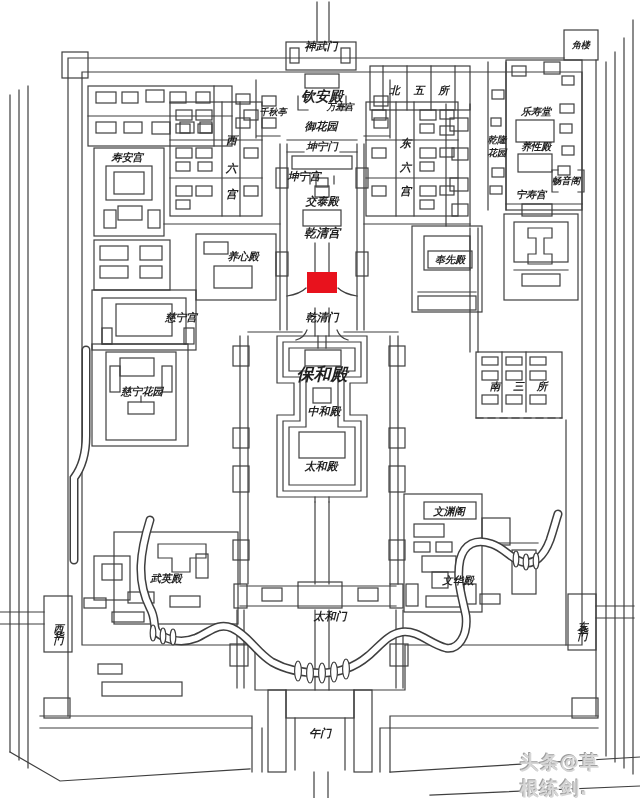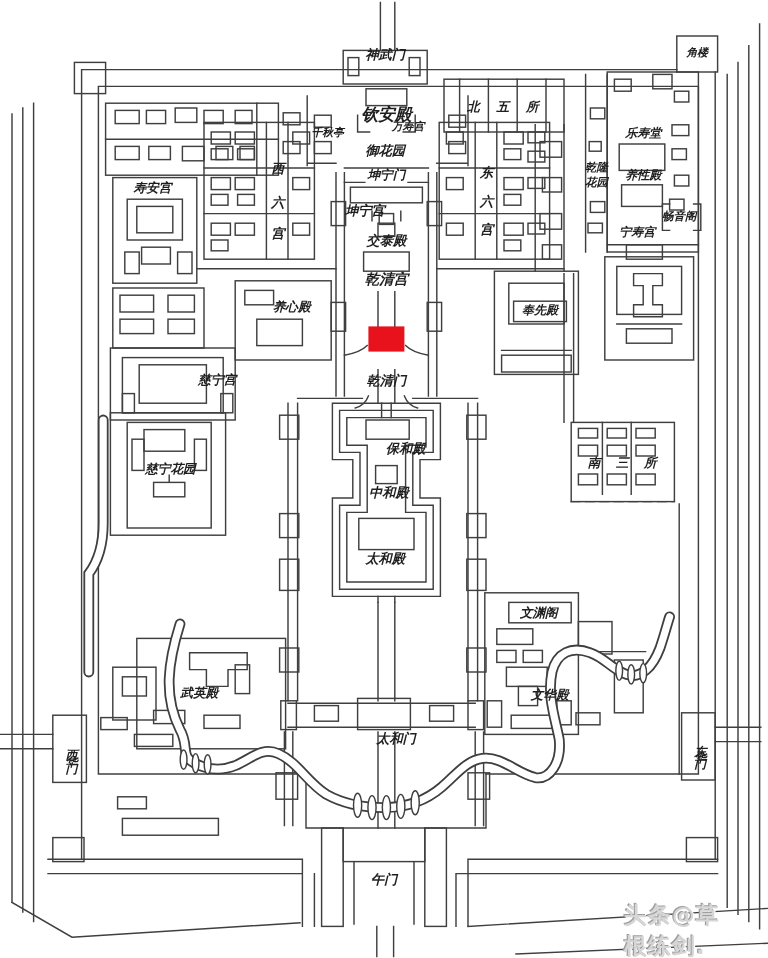--- a/index.html
+++ b/index.html
@@ -366,21 +366,21 @@
   <div class="lb" style="left:304px;top:176px;font-size:11px">坤宁宫</div>
   <div class="lb" style="left:322px;top:201px;font-size:11px">交泰殿</div>
   <div class="lb" style="left:322px;top:233px;font-size:12px">乾清宫</div>
   <div class="lb" style="left:322px;top:317px;font-size:11px">乾清门</div>
   <div class="lb" style="left:243px;top:256px;font-size:10.5px">养心殿</div>
   <div class="lb v" style="left:231px;top:166px;font-size:11px;letter-spacing:26px">西六宫</div>
   <div class="lb v" style="left:405px;top:164px;font-size:11px;letter-spacing:24px">东六宫</div>
   <div class="lb" style="left:127px;top:157px;font-size:10.5px">寿安宫</div>
   <div class="lb" style="left:181px;top:317px;font-size:10.5px">慈宁宫</div>
   <div class="lb" style="left:142px;top:391px;font-size:10.5px">慈宁花园</div>
-  <div class="lb" style="left:338px;top:374px;font-size:11px">保和殿</div>
+  <div class="lb" style="left:322px;top:374px;font-size:17px">保和殿</div>
   <div class="lb" style="left:324px;top:411px;font-size:11px">中和殿</div>
   <div class="lb" style="left:321px;top:466px;font-size:11px">太和殿</div>
   <div class="lb" style="left:450px;top:260px;font-size:10px">奉先殿</div>
   <div class="lb" style="left:536px;top:112px;font-size:10px">乐寿堂</div>
   <div class="lb two" style="left:499px;top:147px;font-size:9.5px">乾隆花园</div>
   <div class="lb" style="left:536px;top:147px;font-size:10px">养性殿</div>
   <div class="lb" style="left:566px;top:181px;font-size:9.5px">畅音阁</div>
   <div class="lb" style="left:531px;top:195px;font-size:10px">宁寿宫</div>
   <div class="lb sp2" style="left:525px;top:386px;font-size:10.5px">南三所</div>
   <div class="lb" style="left:449px;top:511px;font-size:10.5px">文渊阁</div>

